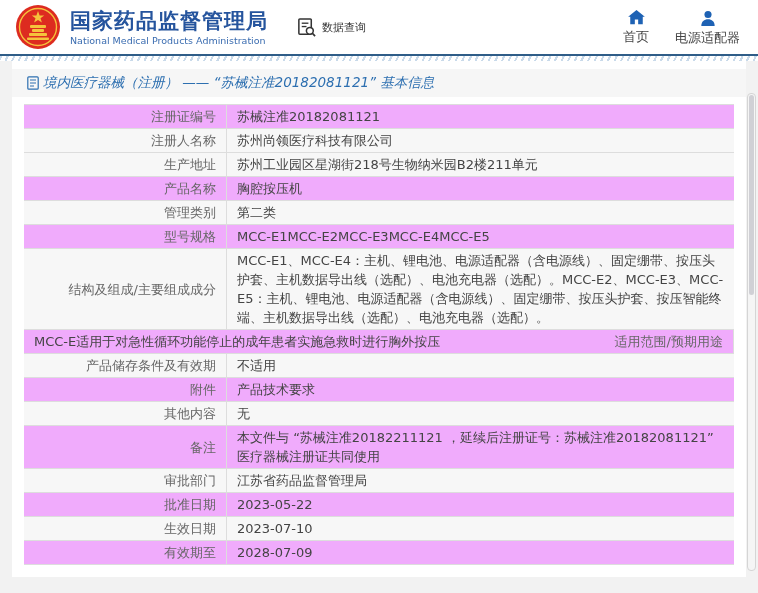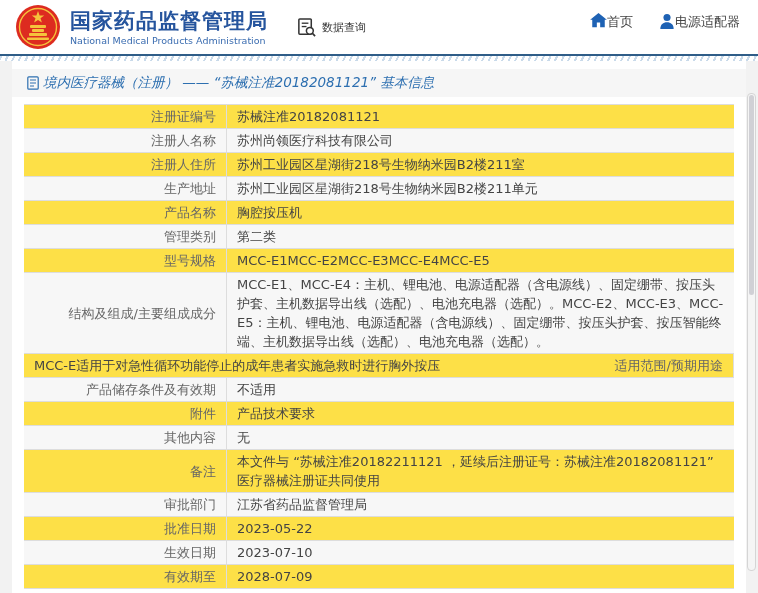--- a/index.html
+++ b/index.html
@@ -9,37 +9,37 @@
   
   .header { height:54px; background:#ffffff; display:flex; align-items:center; position:relative; }
   .logo { display:flex; align-items:center; margin-left:15px; }
   .emblem { width:46px; height:46px; flex:0 0 46px; }
   .logo-text { margin-left:9px; }
   .logo-title { font-size:21px; font-weight:bold; color:#25549d; letter-spacing:1px; line-height:25px; }
   .logo-sub { font-size:9.5px; color:#3a6cb0; margin-top:1px; }
   .dataquery { display:flex; align-items:center; margin-left:28px; cursor:pointer; }
   .dataquery .dq-label { font-size:11px; color:#333; margin-left:5px; }
   .header-nav { position:absolute; right:18px; top:10px; display:flex; gap:26px; }
-  .nav-item { display:flex; flex-direction:row; align-items:center; cursor:pointer;font-family:Liberation Serif, serif; }
+  .nav-item { display:flex; flex-direction:column; align-items:center; cursor:pointer;font-family:Liberation Serif, serif; }
   .nav-item .nav-label { font-size:13px; color:#444; margin-top:3px; white-space:nowrap; }
 
   
   .hatch-divider { height:7px; border-top:2px solid #2f5d88;
     background:repeating-linear-gradient(115deg,#c9daea 0 2px,#ffffff 2px 6px); }
 
   
   .content-wrap { background:#f2f2f2; height:524px; position:relative; }
   .panel { margin:0 12px; background:#ffffff; padding:8px 0 12px; min-height:516px; }
   .title-bar { background:#f6f6f6; padding:5px 10px 5px 15px; display:flex; align-items:center;font-style:italic; }
   .page-title { font-size:13.5px; color:#2d6fb0; margin-left:4px; }
   .doc-icon { flex:0 0 12px; }
 
   
   .info-table { margin:7px 12px 0 12px; border-top:1px solid #dddddd; }
-  .row { display:flex; border-bottom:1px solid #dddddd; background:#fde047; }
+  .row { display:flex; border-bottom:1px solid #dddddd; background:#f0abfc; }
   .row.alt { background:#f7f7f7; }
   .cell { font-size:13px; line-height:19px; padding:2px 8px; }
   .cell.label { flex:0 0 203px; text-align:right; color:#666; padding-right:10px;
     border-right:1px solid #dddddd; display:flex; align-items:center; justify-content:flex-end; }
   .cell.value { flex:1; color:#444; padding-left:10px; word-break:break-all; display:flex; align-items:center; }
   .cell.value > span, .cell.value > a { display:inline-block; }
 
   
   .scrollbar { position:absolute; right:2px; top:32px; bottom:14px; width:9px;
     background:#f5f5f5; border:1px solid #d5d5d5; border-radius:4px; }
@@ -118,28 +118,20 @@
           </div>
         </div>
         <div class="row alt">
           <div class="cell label">
             <span>注册人名称</span>
           </div>
           <div class="cell value">
             <span>苏州尚领医疗科技有限公司</span>
           </div>
         </div>
-        <div class="row">
-          <div class="cell label">
-            <span>注册人住所</span>
-          </div>
-          <div class="cell value">
-            <span>苏州工业园区星湖街218号生物纳米园B2楼211室</span>
-          </div>
-        </div>
         <div class="row alt">
           <div class="cell label">
             <span>生产地址</span>
           </div>
           <div class="cell value">
             <span>苏州工业园区星湖街218号生物纳米园B2楼211单元</span>
           </div>
         </div>
         <div class="row">
           <div class="cell label">

